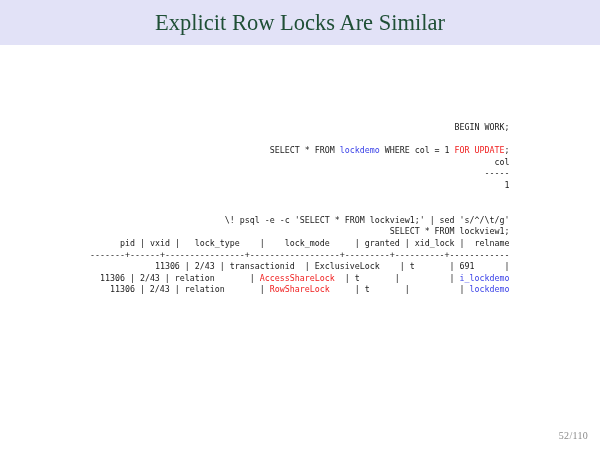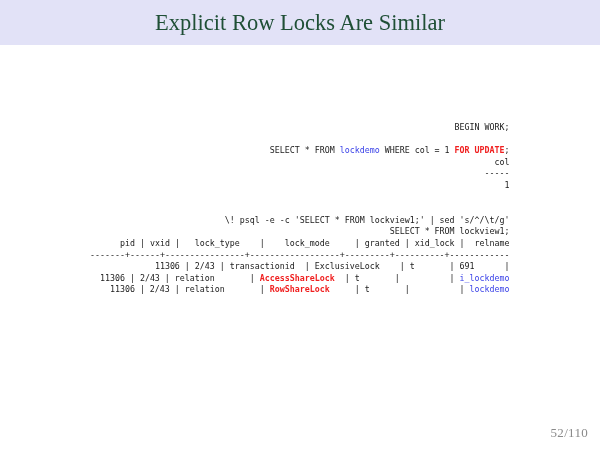--- a/index.html
+++ b/index.html
@@ -54,28 +54,28 @@
   }
   .code-line {
     white-space: pre;
     min-height: 11.6px;
     text-align: right;
   }
   .blank-line {
     min-height: 11.6px;
   }
   .tok-ident { color: #3b43e8; }
-  .tok-kw { color: #f02020; font-weight: bold; }
+  .tok-kw { color: #f02020; }
   .tok-plain { color: #1a1a1a; }
   .page-number {
     position: absolute;
     right: 12px;
     bottom: 9px;
     font-family: "Liberation Serif", serif;
-    font-size: 13px;
+    font-size: 10px;
     color: #8a8a8a;
     letter-spacing: 0.3px;
   }
 </style>
 </head>
 <body>
 
 <div class="slide">
 
   <div class="title-bar"></div>

